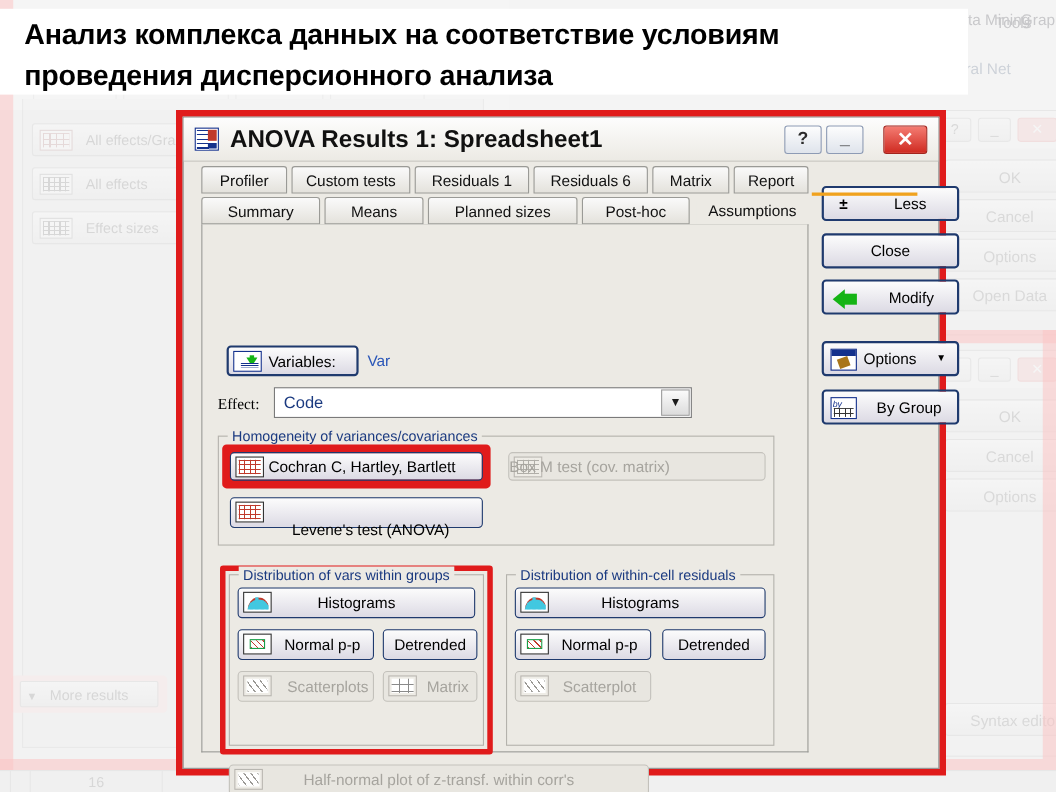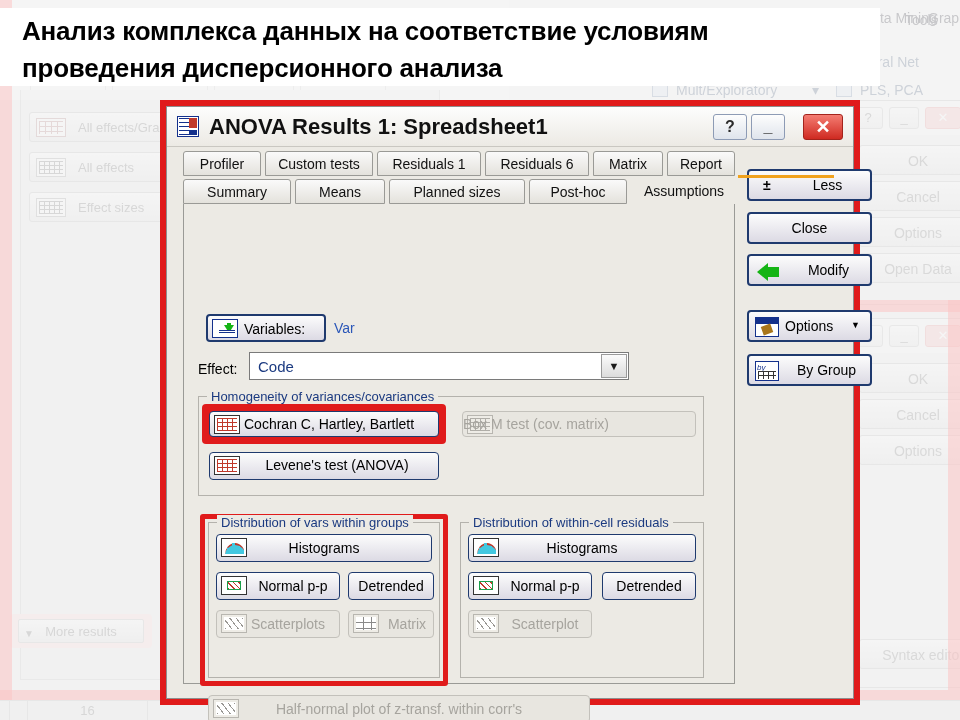--- a/index.html
+++ b/index.html
@@ -234,21 +234,21 @@
   #varbtn .arrow {
     position:absolute; left:11px; top:5px; width:0;height:0;
     border-left:5px solid transparent; border-right:5px solid transparent; border-top:8px solid #15b415;
   }
   #varbtn .stem { position:absolute; left:14px; top:3px; width:4px; height:5px; background:#15b415; }
   #varbtn .lines { position:absolute; left:6px; bottom:3px; width:16px; height:4px;
      background:repeating-linear-gradient(to bottom,#14318c 0 1px,#fff 1px 2px); }
   #varbtn .lbl { position:absolute; left:36px; top:5px; font-size:14px; }
   #varlabel { position:absolute; left:150px; top:116px; font-size:14px; color:#2b57b8; }
 
-  #effect-lbl { position:absolute; left:14px; top:157px; font-size:14px; color:#000; }
+  #effect-lbl { position:absolute; left:14px; top:157px; font-size:14px; color:#000;font-family:Liberation Serif, serif; }
   #effect-combo {
     position:absolute; left:65px; top:148px; width:380px; height:28px;
     background:#fff; border:1px solid #7a7a7a;
   }
   #effect-combo .val { position:absolute; left:8px; top:5px; font-size:15px; color:#1b3a80; }
   #effect-combo .drop {
     position:absolute; right:1px; top:1px; width:26px; height:24px;
     background:linear-gradient(#fbfbfb,#dcdcdc); border:1px solid #9a9a9a;
     text-align:center; line-height:22px; font-size:11px; color:#1a1a1a;
   }
@@ -278,27 +278,20 @@
     <div class="ribbon-menu" style="top:12px">
       <span style="left:905px">Tools</span>
     </div>
 
     <div class="ribbon-row" style="top:52px">
       <span class="ribbon-ico" style="left:652px;top:3px"></span>
       <span class="ribbon-item" style="left:676px;top:2px">Advanced Models</span>
       <span class="ribbon-item" style="left:806px;top:2px">▾</span>
       <span class="ribbon-ico" style="left:828px;top:3px"></span>
       <span class="ribbon-item" style="left:852px;top:2px">Neural Net</span>
-    </div>
-    <div class="ribbon-row" style="top:80px">
-      <span class="ribbon-ico" style="left:652px;top:3px"></span>
-      <span class="ribbon-item" style="left:676px;top:2px">Mult/Exploratory</span>
-      <span class="ribbon-item" style="left:812px;top:2px">▾</span>
-      <span class="ribbon-ico" style="left:836px;top:3px"></span>
-      <span class="ribbon-item" style="left:860px;top:2px">PLS, PCA</span>
     </div>
   </div>
 
   <div class="bg-faded">
     <div class="bg-tabrow">
       <div class="bg-tab" style="left:8px;width:76px">Quick</div>
       <div class="bg-tab" style="left:90px;width:96px">Summary</div>
       <div class="bg-tab" style="left:192px;width:80px">Means</div>
       <div class="bg-tab" style="left:278px;width:86px">Comps</div>
     </div>
@@ -432,21 +425,21 @@
     <div class="sbtn disabled" style="left:278px;top:207px;width:234px;height:26px">
       <span class="ic">
             <i class="icgrid gray"></i>
           </span>
       <span style="position:absolute;left:0;right:0;top:4px;text-align:left">Box M test (cov. matrix)</span>
     </div>
     <div class="sbtn" style="left:25px;top:248px;width:230px;height:28px">
       <span class="ic">
             <i class="icgrid red"></i>
           </span>
-      <span style="position:absolute;left:34px;top:4px;width:186px;text-align:center">Levene's test (ANOVA)</span>
+      <span style="position:absolute;left:34px;top:20px;width:186px;text-align:center">Levene's test (ANOVA)</span>
     </div>
 
     <div class="redbox" style="left:16px;top:310px;width:248px;height:172px"></div>
     <div class="gbox" style="left:24px;top:318px;width:232px;height:156px">
       <span class="cap">Distribution of vars within groups</span>
     </div>
     <div class="sbtn" style="left:32px;top:330px;width:216px;height:28px">
       <span class="ic">
             <i class="ichist">
               <i class="curve"></i>
@@ -469,21 +462,21 @@
     </div>
     <div class="sbtn" style="left:164px;top:368px;width:86px;height:28px">
       <span style="position:absolute;left:0;right:0;top:5px;text-align:center">Detrended</span>
     </div>
     <div class="sbtn disabled" style="left:32px;top:406px;width:124px;height:28px">
       <span class="ic">
             <i class="icscat">
               <i class="dots"></i>
             </i>
           </span>
-      <span style="position:absolute;left:34px;top:5px;width:84px;text-align:left">Scatterplots</span>
+      <span style="position:absolute;left:34px;top:5px;width:84px;text-align:right">Scatterplots</span>
     </div>
     <div class="sbtn disabled" style="left:164px;top:406px;width:86px;height:28px">
       <span class="ic">
             <i class="icmat"></i>
           </span>
       <span style="position:absolute;left:34px;top:5px;width:48px;text-align:center">Matrix</span>
     </div>
 
     <div class="gbox" style="left:276px;top:318px;width:244px;height:156px">
       <span class="cap">Distribution of within-cell residuals</span>

